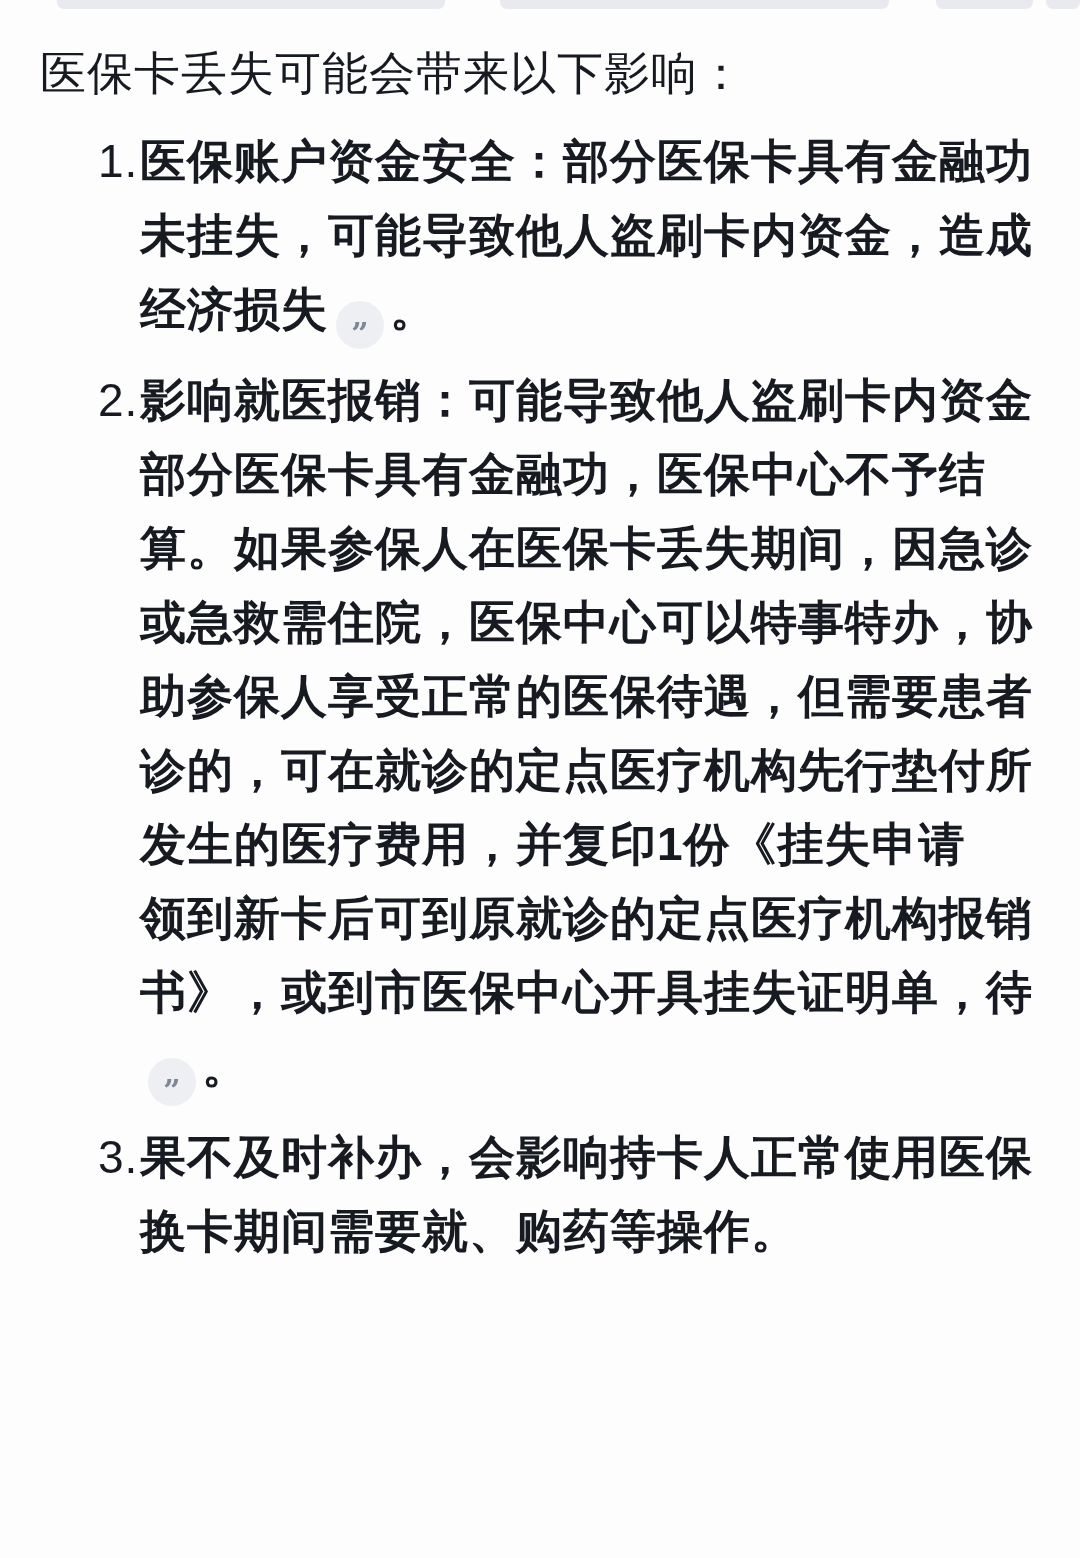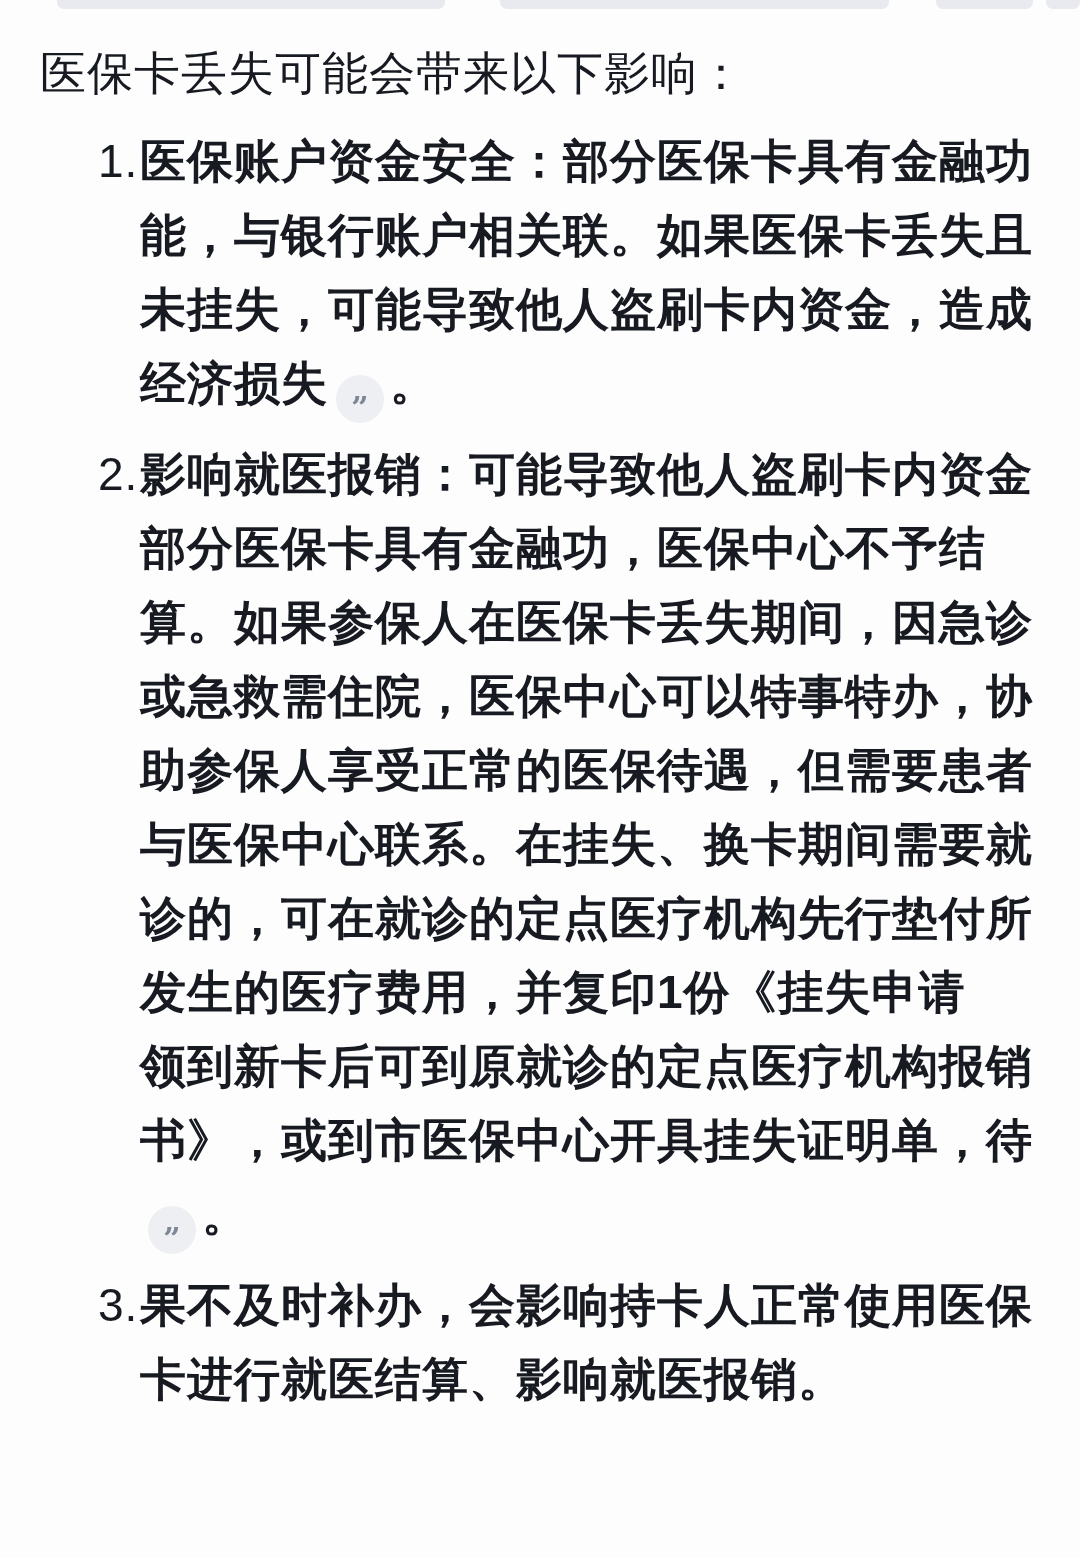--- a/index.html
+++ b/index.html
@@ -83,40 +83,38 @@
     <div class="frag" style="left: 936px; width: 97px;"></div>
     <div class="frag" style="left: 1046px; width: 34px;"></div>
   </div>
 
 <div class="intro">医保卡丢失可能会带来以下影响：</div>
 
 <div class="list">
     <div class="item">
       <span class="num">1.</span>
       <div class="line"><span class="bold">医保账户资金安全</span><span class="reg">：部分医保卡具有金融功</span></div>
-      <div class="line"><span class="reg">能，与银行账户相关联。如果医保卡丢失且</span></div>
       <div class="line"><span class="reg">未挂失，可能导致他人盗刷卡内资金，造成</span></div>
       <div class="line"><span class="reg">经济损失</span><span class="badge" style="background: rgb(237, 239, 243);">
           <span class="badge-glyph" style="color: rgb(126, 135, 149);">”</span>
         </span><span class="reg">。</span></div>
     </div>
     <div class="item">
       <span class="num">2.</span>
       <div class="line"><span class="bold">影响就医报销</span><span class="reg">：可能导致他人盗刷卡内资金</span></div>
       <div class="line"><span class="reg">部分医保卡具有金融功，医保中心不予结</span></div>
       <div class="line"><span class="reg">算。如果参保人在医保卡丢失期间，因急诊</span></div>
       <div class="line"><span class="reg">或急救需住院，医保中心可以特事特办，协</span></div>
       <div class="line"><span class="reg">助参保人享受正常的医保待遇，但需要患者</span></div>
-      <div class="line"><span class="reg">与医保中心联系。在挂失、换卡期间需要就</span></div>
       <div class="line"><span class="reg">诊的，可在就诊的定点医疗机构先行垫付所</span></div>
       <div class="line"><span class="reg">发生的医疗费用，并复印1份《挂失申请</span></div>
       <div class="line"><span class="reg">领到新卡后可到原就诊的定点医疗机构报销</span></div>
       <div class="line"><span class="reg">书》，或到市医保中心开具挂失证明单，待</span></div>
       <div class="line"><span class="badge" style="background: rgb(237, 239, 243);">
           <span class="badge-glyph" style="color: rgb(126, 135, 149);">”</span>
         </span><span class="reg">。</span></div>
     </div>
     <div class="item">
       <span class="num">3.</span>
       <div class="line"><span class="reg">果不及时补办，会影响持卡人正常使用医保</span></div>
-      <div class="line"><span class="reg">卡进行就医结算、影响就医报销。</span></div>
+      <div class="line"><span class="reg">换卡期间需要就、购药等操作。</span></div>
     </div>
   </div>
 
 </body></html>

